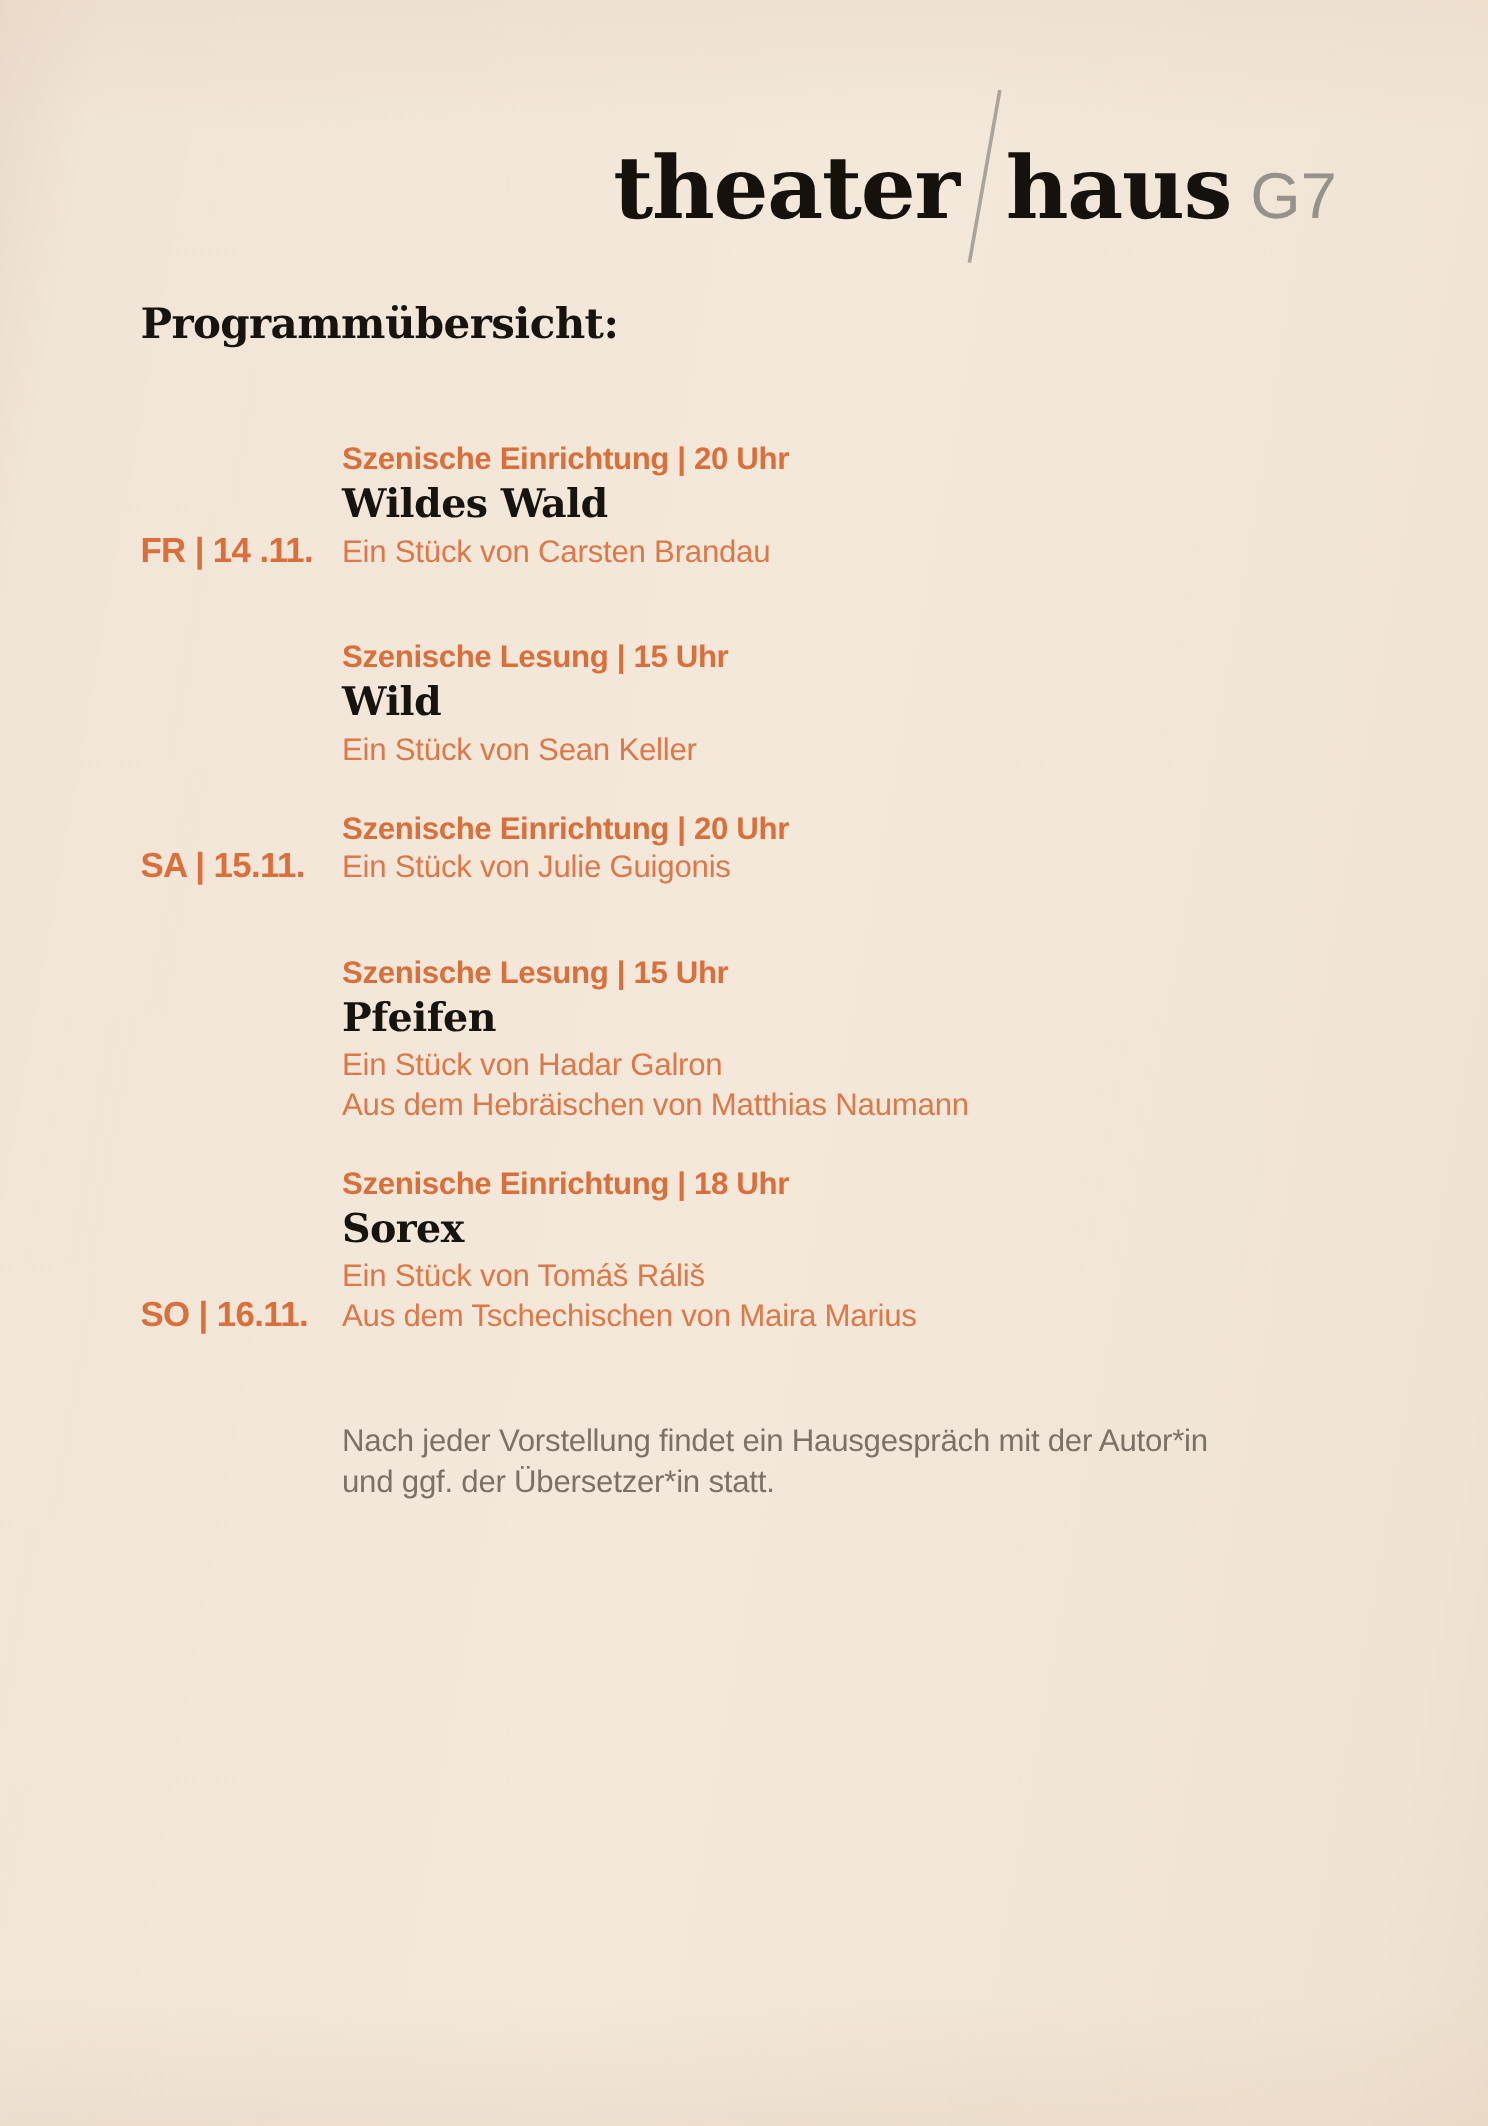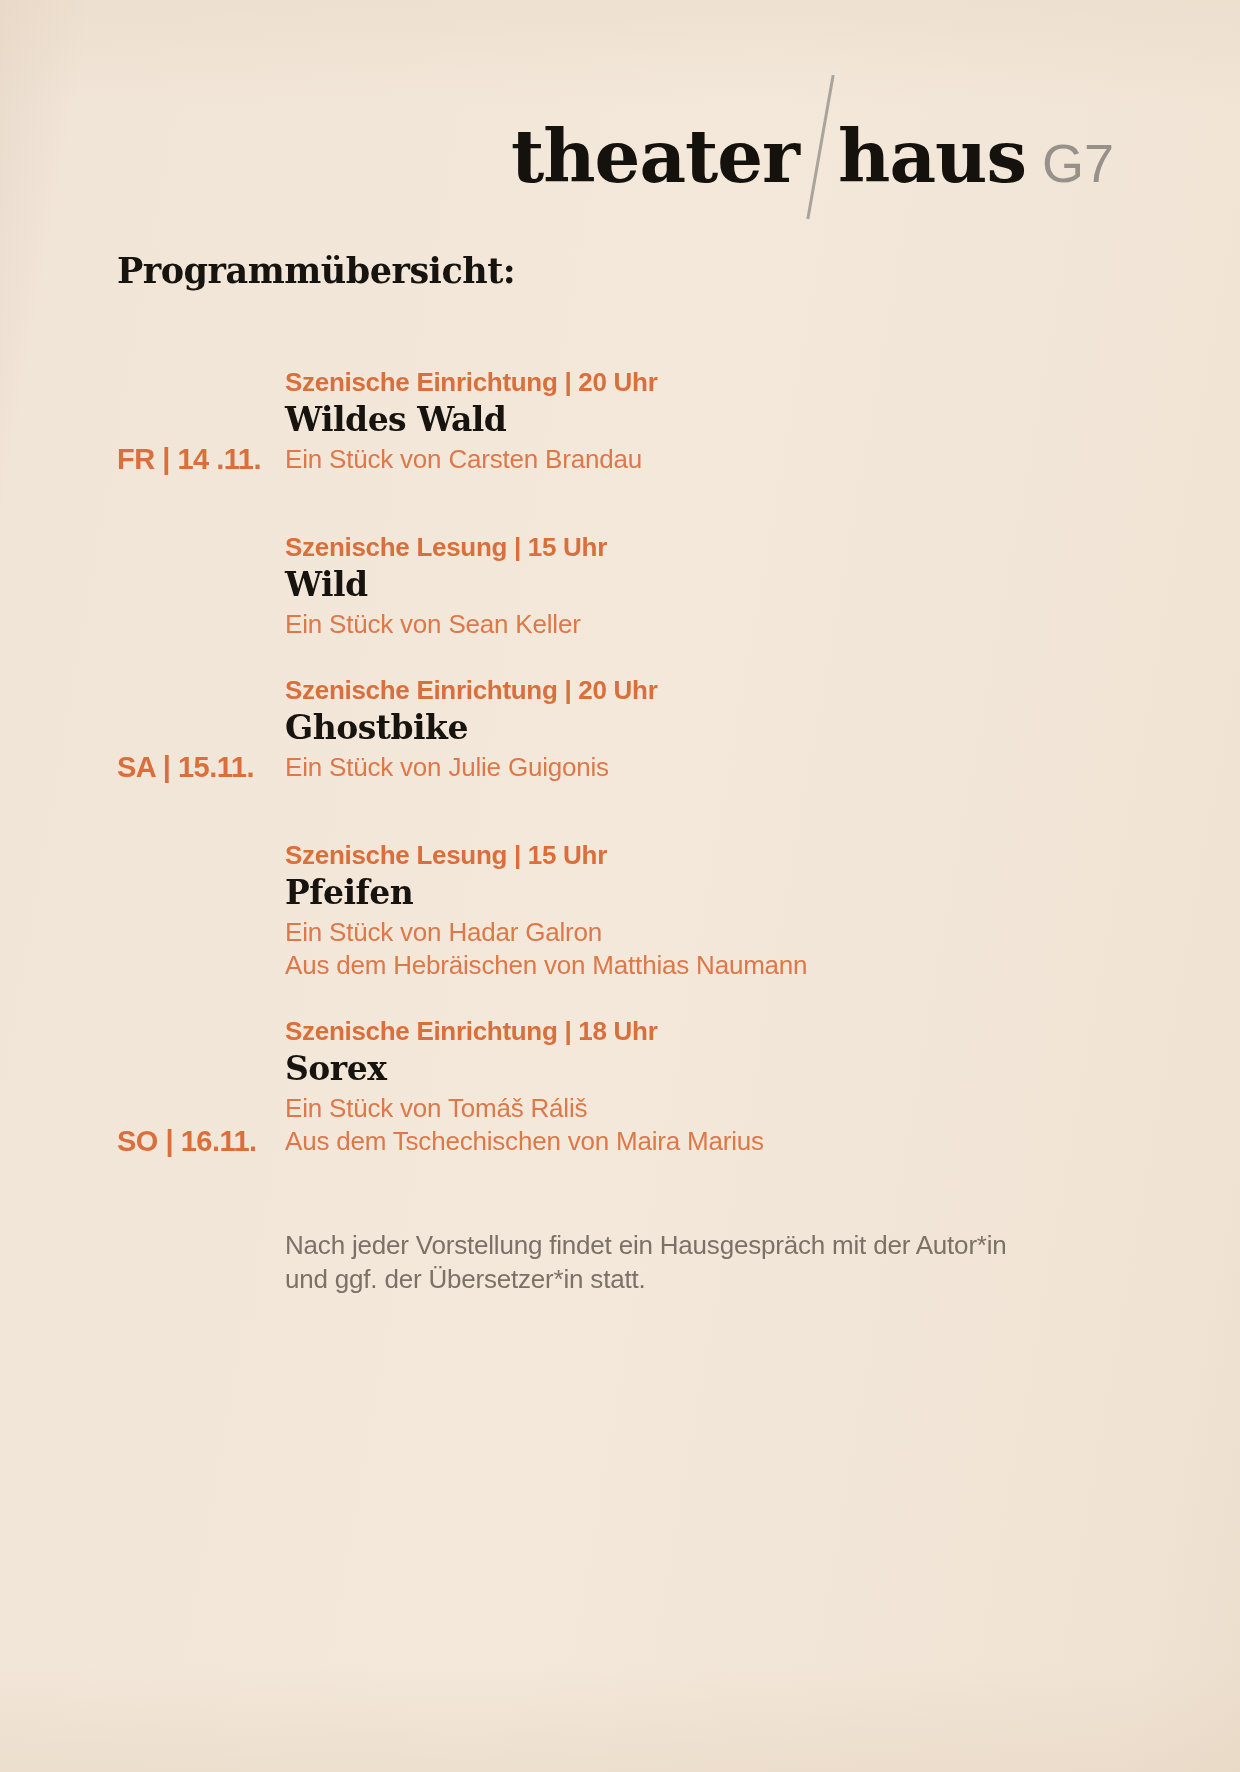--- a/index.html
+++ b/index.html
@@ -146,21 +146,20 @@
       <section class="day">
         <div class="date">SA | 15.11.</div>
         <div class="events">
           <article class="event">
             <div class="format">Szenische Lesung | 15 Uhr</div>
             <h2 class="title">Wild</h2>
             <div class="credit">Ein Stück von Sean Keller</div>
           </article>
           <article class="event">
             <div class="format">Szenische Einrichtung | 20 Uhr</div>
-            <h2 class="title">Ghostbike</h2>
             <div class="credit">Ein Stück von Julie Guigonis</div>
           </article>
         </div>
       </section>
       <section class="day">
         <div class="date">SO | 16.11.</div>
         <div class="events">
           <article class="event">
             <div class="format">Szenische Lesung | 15 Uhr</div>
             <h2 class="title">Pfeifen</h2>

